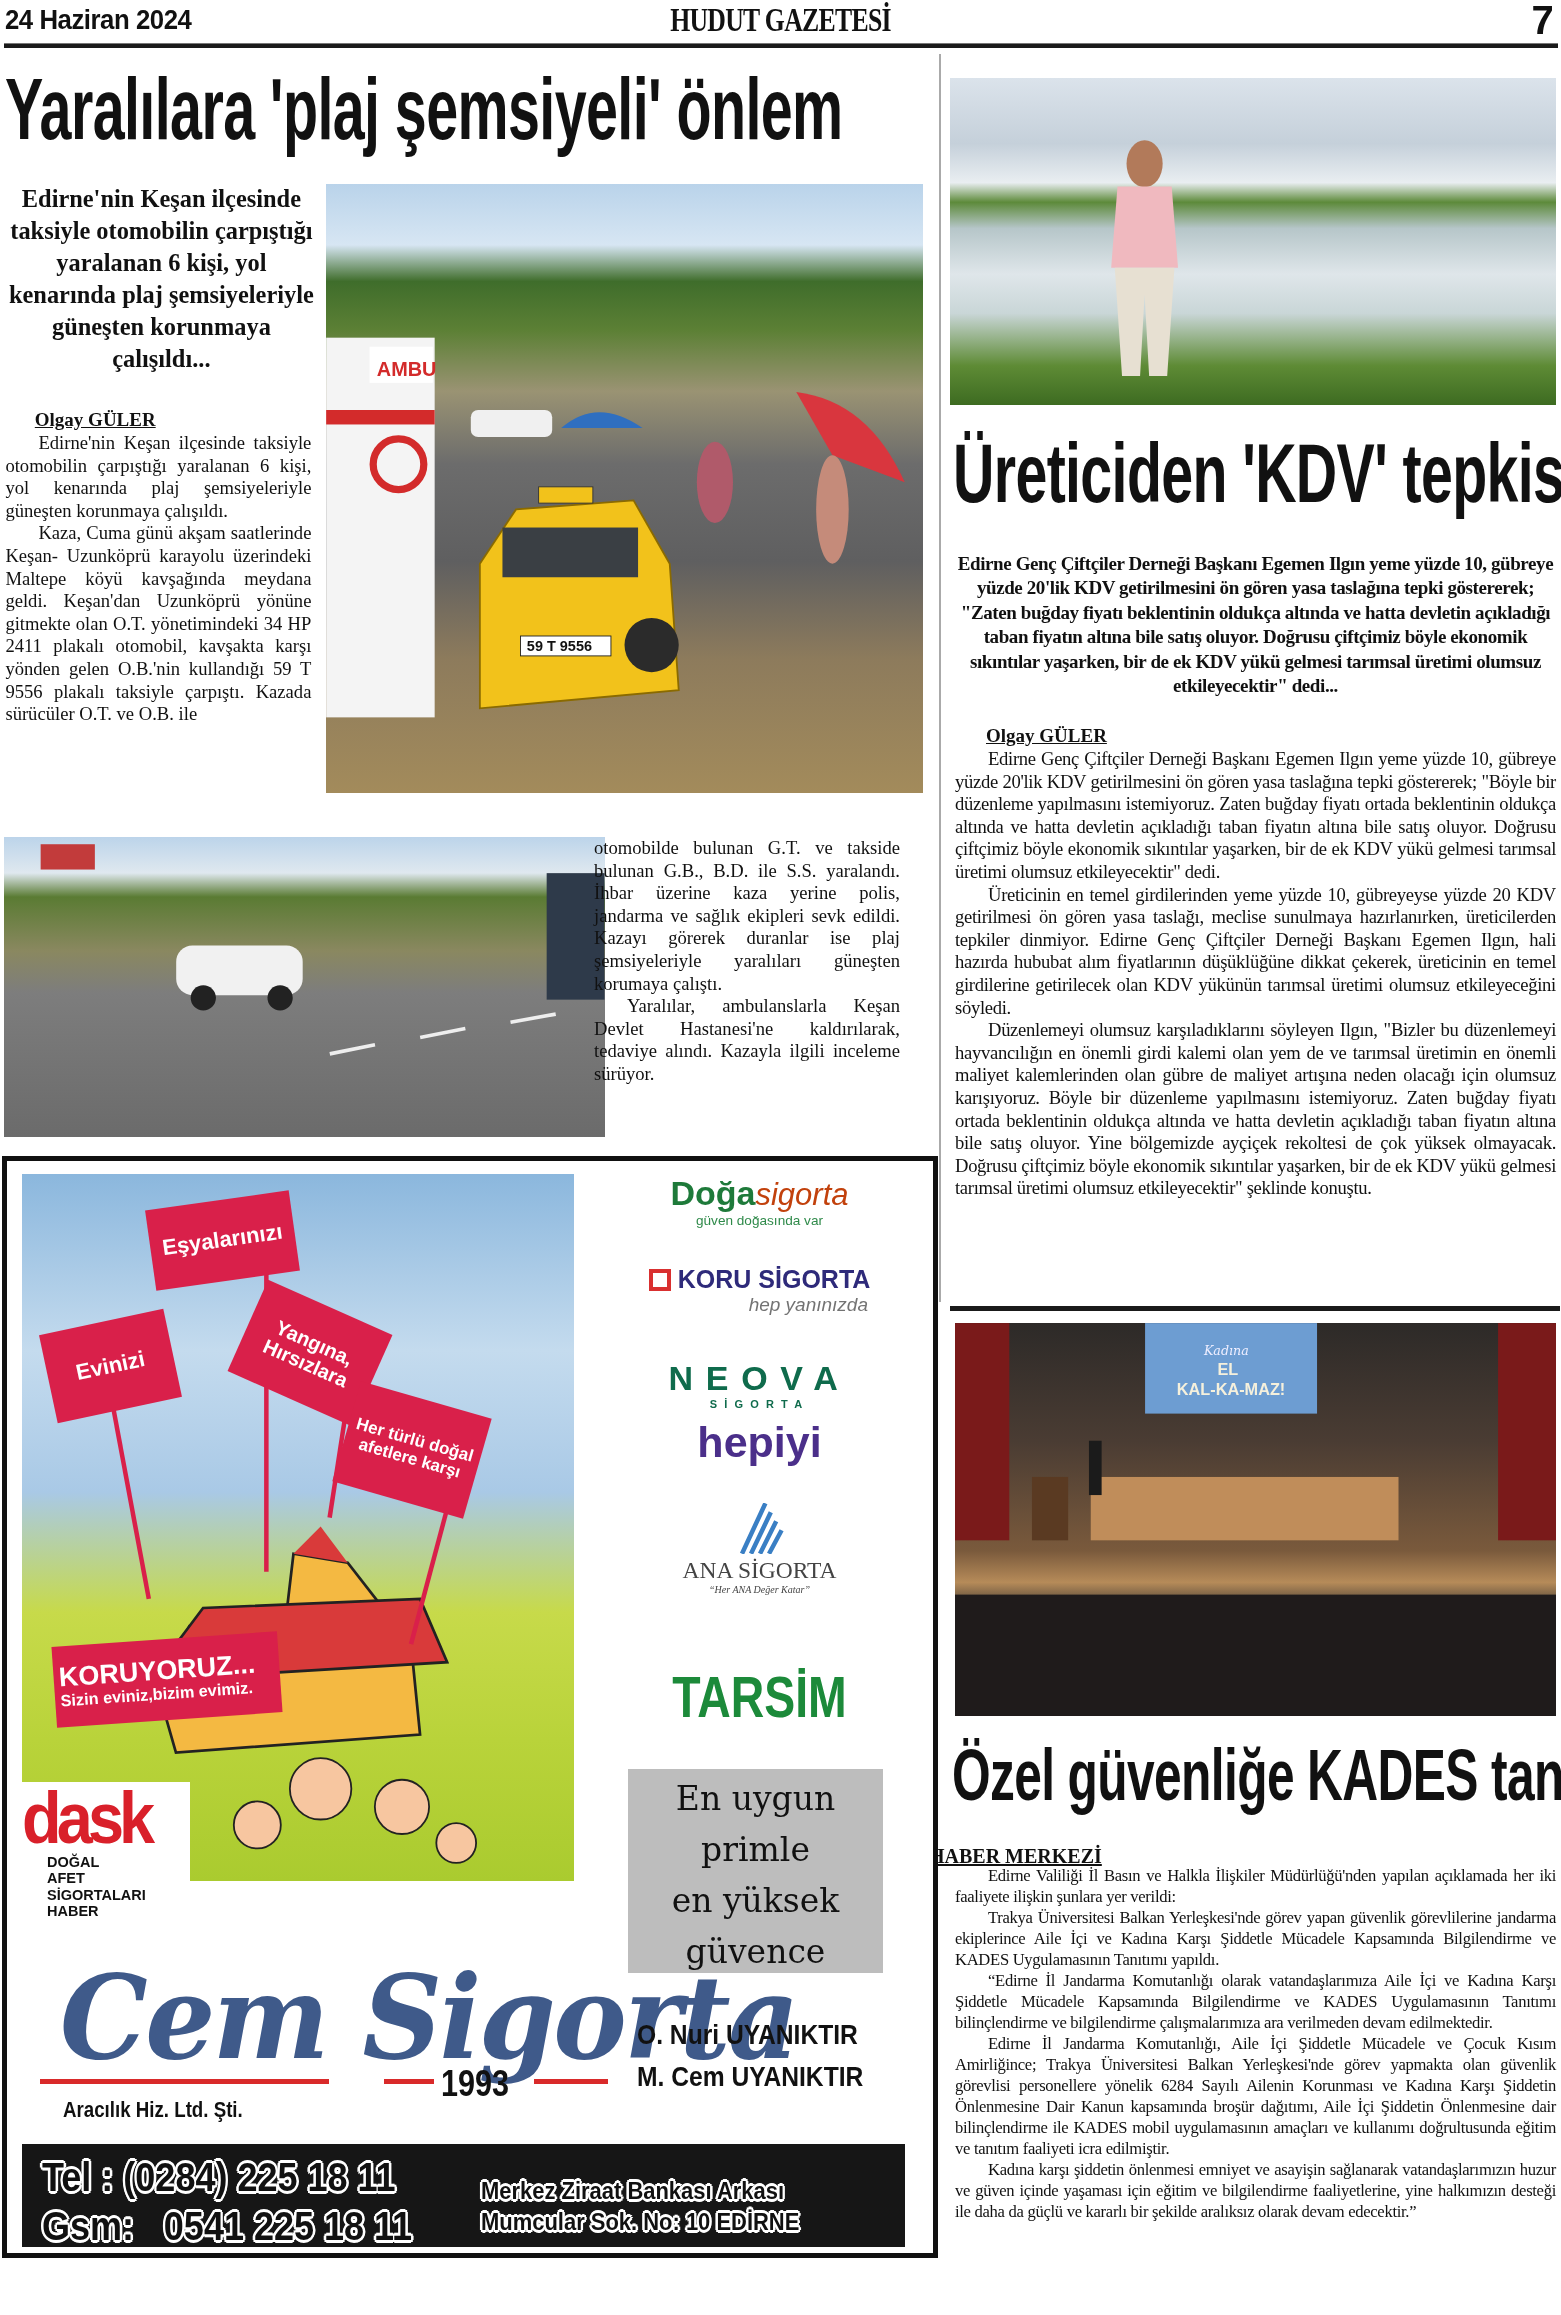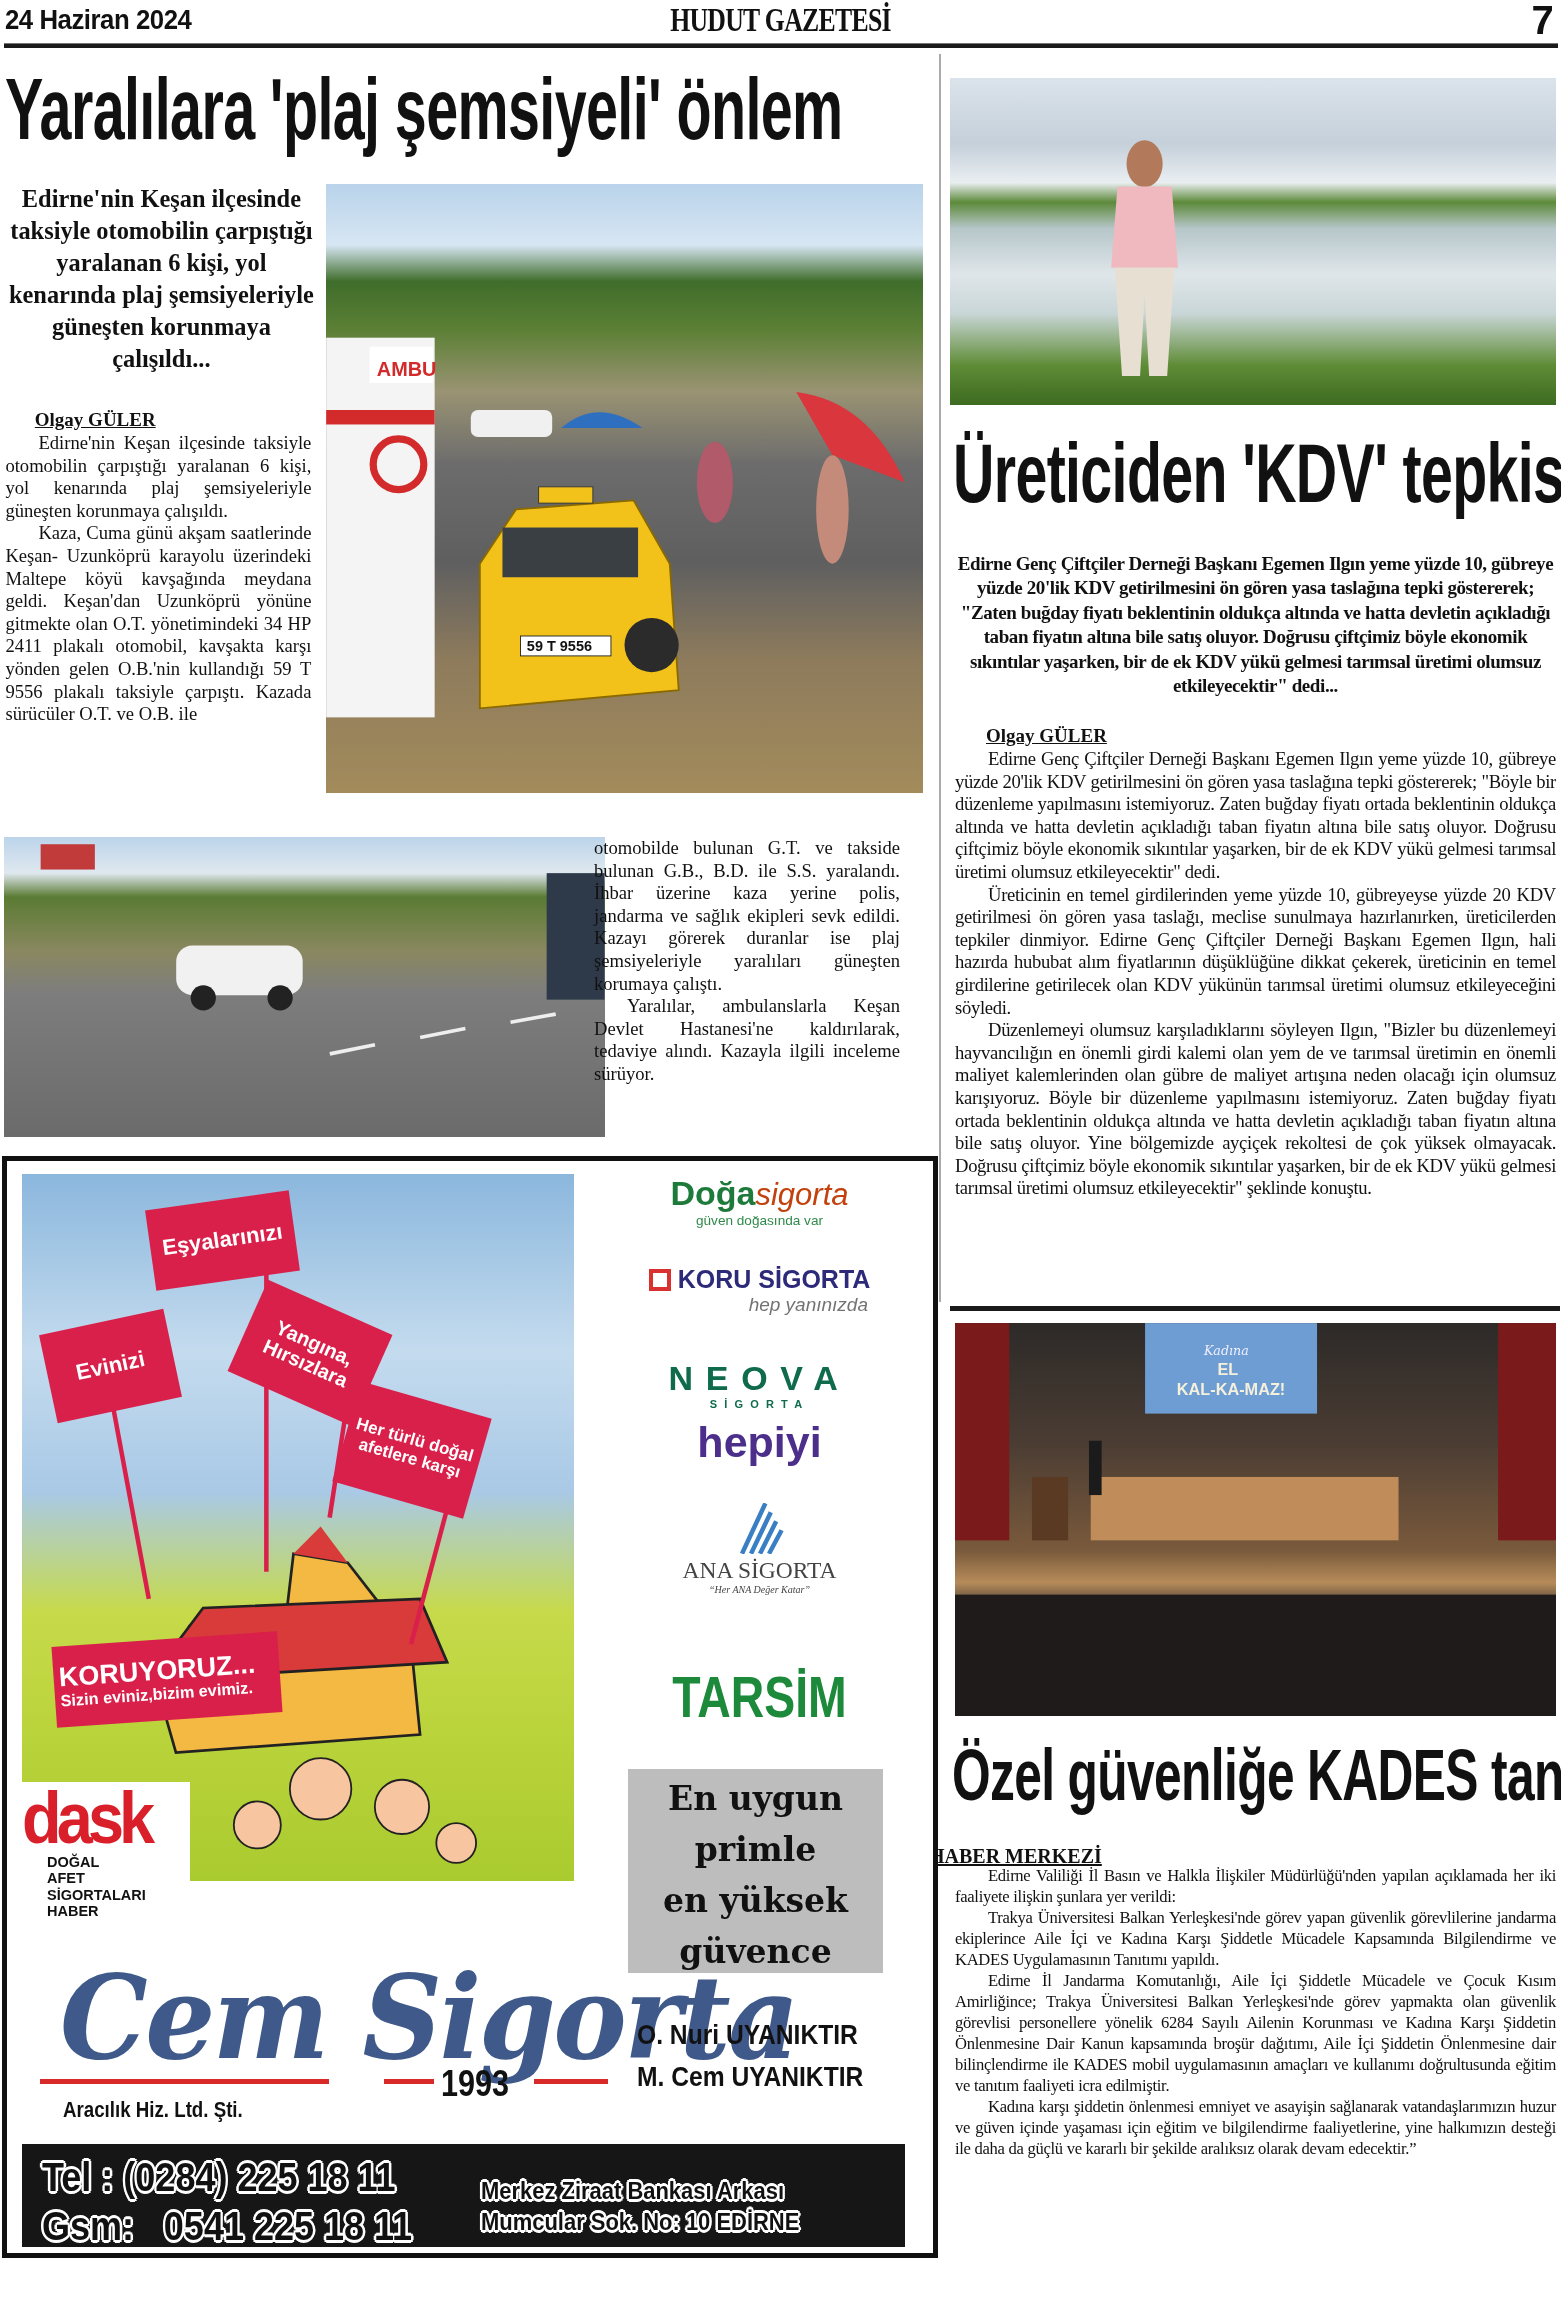--- a/index.html
+++ b/index.html
@@ -33,21 +33,21 @@
   .hall { left: 955px; top: 1323px; width: 601px; height: 393px;
     background: linear-gradient(180deg, #2d2a28 0%, #4a3c33 30%, #7a5a3c 58%, #b68b59 66%, #2c2c2c 74%, #3a3635 86%, #241f1e 100%); }
 
   
   .ad-box { left: 1.8px; top: 1156px; width: 936px; height: 1102px; border: 5.4px solid #111; background:#fff; }
   .dask-art { left: 22px; top: 1174px; width: 552px; height: 707px;
     background: linear-gradient(180deg, #8bb7dd 0%, #c4dbee 25%, #a9c9e6 45%, #c7da4a 62%, #b9d33a 80%, #aacb2f 100%); }
   .sign { background: #d9204a; color: #fff; font-family: "Liberation Sans", sans-serif; font-weight: 700; text-align: center; display:flex; align-items:center; justify-content:center; padding: 5.4px; line-height: 1.1; }
   .logo-col { left: 624px; width: 271px; text-align: center; font-family: "Liberation Sans", sans-serif; }
 
-  .slogan { left: 628px; top: 1769px; width: 255px; height: 204px; background: #bdbdbd; text-align:center; font-family: "DejaVu Serif", serif; font-weight: 700; font-size: 33px; line-height: 51px; padding-top: 3.6px; }
+  .slogan { left: 628px; top: 1769px; width: 255px; height: 204px; background: #bdbdbd; text-align:center; font-family: "DejaVu Serif", serif; font-weight: 400; font-size: 33px; line-height: 51px; padding-top: 3.6px; }
 
   .cem-logo { left: 60px; top: 1949px; font-family: "DejaVu Serif", serif; font-style: italic; font-weight: 700; font-size: 116px; color: #3f5a8a; letter-spacing: -2.7px; transform: scaleX(0.95); transform-origin:left; }
   .contact-bar { left: 22px; top: 2144px; width: 883px; height: 103px; background: #161616; }
   .outline-text { font-family: "Liberation Sans", sans-serif; font-weight: 700; color: #111; text-shadow: 2.7px 0 #fff, -2.7px 0 #fff, 0 2.7px #fff, 0 -2.7px #fff, 1.8px 1.8px #fff, -1.8px -1.8px #fff, 1.8px -1.8px #fff, -1.8px 1.8px #fff; transform-origin: left top; }
 
   .vrule { background:#222; }
 </style>
 </head>
 <body>
 
@@ -138,20 +138,21 @@
     <rect x="0" y="300" width="664" height="134" fill="#1f1b1b"></rect>
   </svg>
 </div>
 
 <div class="abs headline" style="left:952px; top:1739px; font-size:72px; transform:scaleX(0.69);">Özel güvenliğe KADES tanıtımı</div>
 
 <div class="abs byline" style="left:896px; top:1845px; font-size:20px;">HABER MERKEZİ</div>
 <div class="abs body-text" style="left:955px; top:1865px; width:601px; font-size:16.6px; line-height:21px; letter-spacing:-0.3px;">
   <p>Edirne Valiliği İl Basın ve Halkla İlişkiler Müdürlüğü'nden yapılan açıklamada her iki faaliyete ilişkin şunlara yer verildi:</p>
   <p>Trakya Üniversitesi Balkan Yerleşkesi'nde görev yapan güvenlik görevlilerine jandarma ekiplerince Aile İçi ve Kadına Karşı Şiddetle Mücadele Kapsamında Bilgilendirme ve KADES Uygulamasının Tanıtımı yapıldı.</p>
+  <p>“Edirne İl Jandarma Komutanlığı olarak vatandaşlarımıza Aile İçi ve Kadına Karşı Şiddetle Mücadele Kapsamında Bilgilendirme ve KADES Uygulamasının Tanıtımı bilinçlendirme ve bilgilendirme çalışmalarımıza ara verilmeden devam edilmektedir.</p>
   <p>Edirne İl Jandarma Komutanlığı, Aile İçi Şiddetle Mücadele ve Çocuk Kısım Amirliğince; Trakya Üniversitesi Balkan Yerleşkesi'nde görev yapmakta olan güvenlik görevlisi personellere yönelik 6284 Sayılı Ailenin Korunması ve Kadına Karşı Şiddetin Önlenmesine Dair Kanun kapsamında broşür dağıtımı, Aile İçi Şiddetin Önlenmesine dair bilinçlendirme ile KADES mobil uygulamasının amaçları ve kullanımı doğrultusunda eğitim ve tanıtım faaliyeti icra edilmiştir.</p>
   <p>Kadına karşı şiddetin önlenmesi emniyet ve asayişin sağlanarak vatandaşlarımızın huzur ve güven içinde yaşaması için eğitim ve bilgilendirme faaliyetlerine, yine halkımızın desteği ile daha da güçlü ve kararlı bir şekilde aralıksız olarak devam edecektir.”</p>
 </div>
 
 <div class="abs ad-box"></div>
 
 <div class="abs dask-art">
   <svg width="552" height="707" viewBox="0 0 610 782">
     <path d="M150 570 L185 500 L290 505 L300 420 L360 430 L430 520 L440 620 L170 640 Z" fill="#f4b942" stroke="#222" stroke-width="3"></path>
     <path d="M140 560 L200 480 L440 470 L470 540 Z" fill="#d93a3a" stroke="#222" stroke-width="3"></path>

